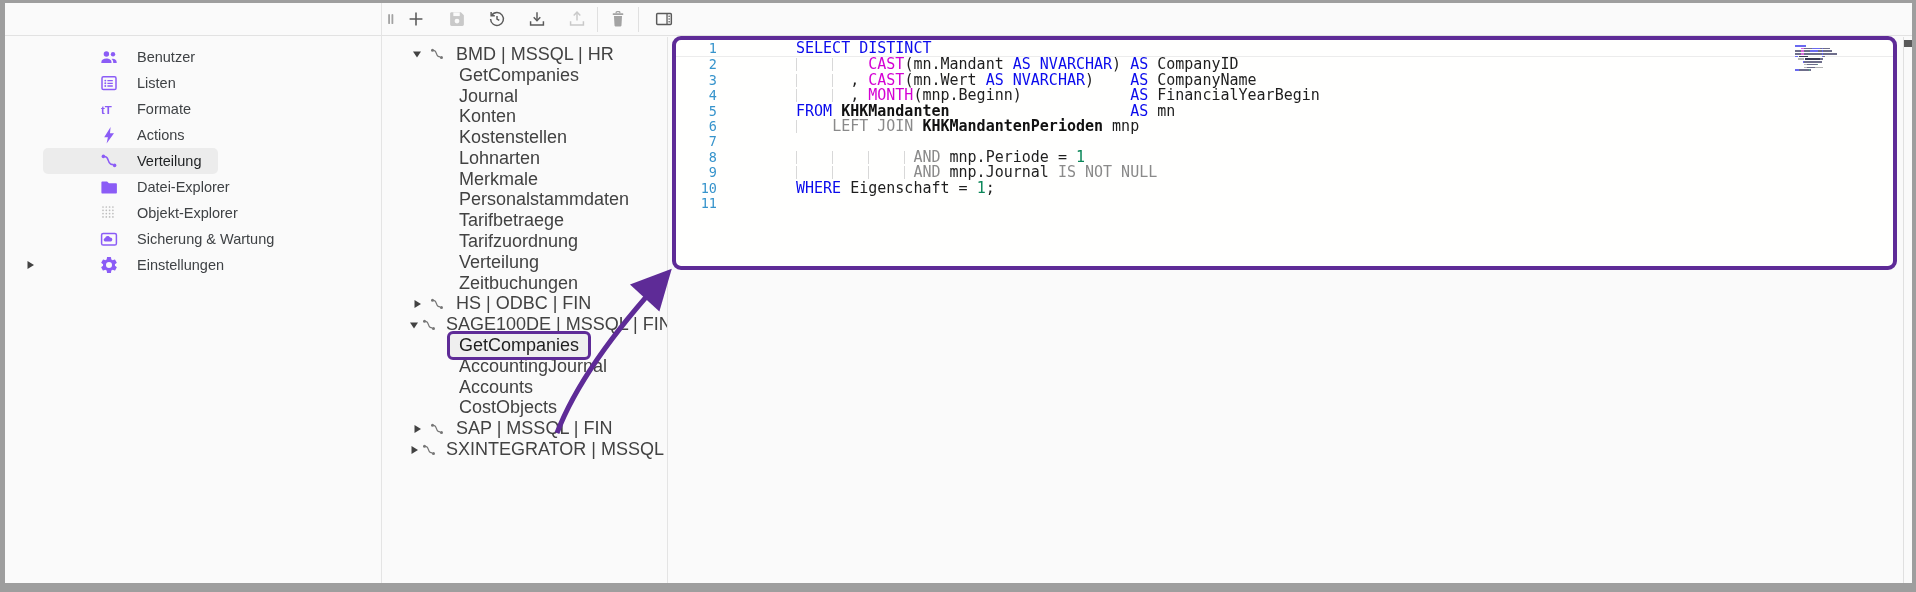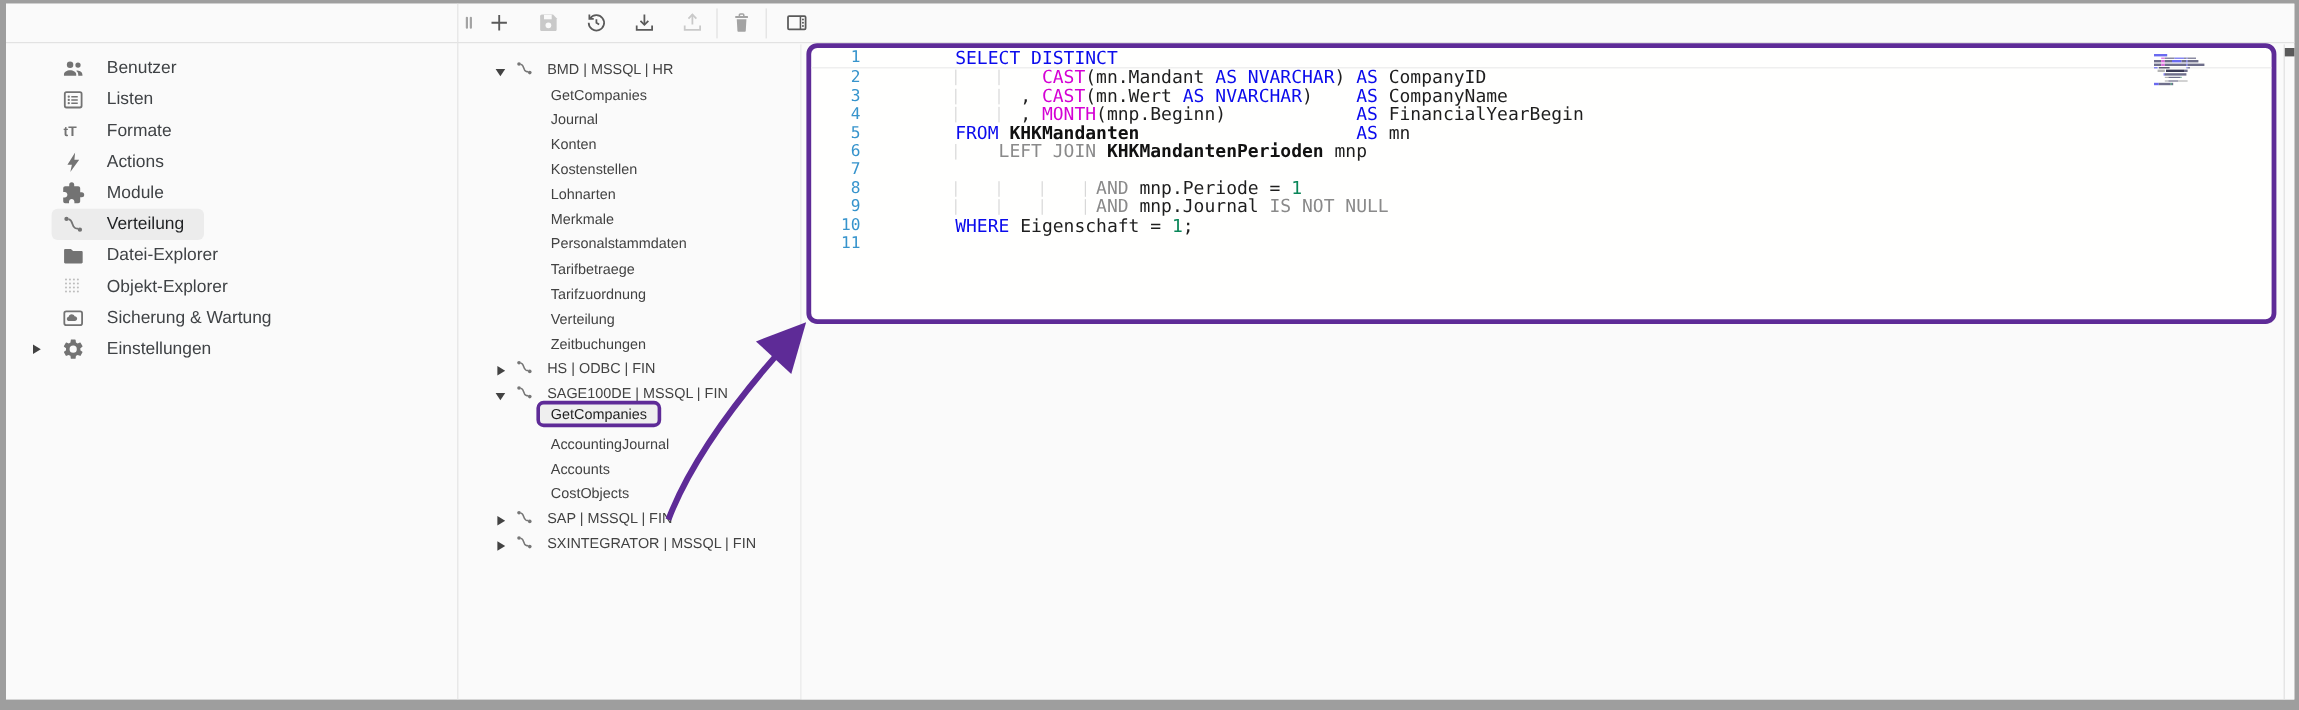--- a/index.html
+++ b/index.html
@@ -24,26 +24,26 @@
   .tb-btn.muted{color:#a3a3a3;}
   .tb-btn svg{display:block;}
   .tb-divider{position:absolute;top:4px;width:1px;height:25px;background:#e0e0e0;}
   .v-divider{position:absolute;width:1px;background:#e4e4e4;}
   
   .sidebar{position:absolute;left:0;top:41px;width:376px;}
   .sb-row{height:26px;display:flex;align-items:center;cursor:pointer;}
   .sb-expander{width:22px;display:flex;justify-content:center;align-items:center;margin-left:14px;}
   .sb-inner{display:inline-flex;align-items:center;padding:3px 16px 3px 8px;border-radius:5px;margin-left:2px;}
   .sb-row.selected .sb-inner{background:#ececec;}
-  .sb-icon{width:20px;height:20px;display:flex;align-items:center;justify-content:flex-end;color:#737373;}
+  .sb-icon{width:20px;height:20px;display:flex;align-items:center;justify-content:flex-end;color:#8b5cf6;margin-left:48px;}
   .sb-label{margin-left:18px;font-size:14.5px;color:#3f4245;white-space:nowrap;}
   .sb-row.selected .sb-label{color:#1f2123;}
   
   .tree{position:absolute;left:398px;top:41px;width:262px;}
-  .tree-row{height:20.8px;display:flex;align-items:flex-end;cursor:pointer;font-size:12px;color:#424242;white-space:nowrap;}
+  .tree-row{height:20.8px;display:flex;align-items:center;cursor:pointer;font-size:18px;color:#424242;white-space:nowrap;}
   .tree-expander{width:16px;display:flex;justify-content:center;align-items:center;margin-left:6px;}
   .tree-conn{width:20px;height:16px;display:flex;align-items:center;justify-content:center;color:#767676;margin-left:2px;margin-right:9px;}
   .tree-indent{width:56px;flex:none;}
   .tree-label{white-space:nowrap;}
   .tree-label.selected{
     background:#efefef;border:3px solid var(--accent);border-radius:6px;
     padding:1px 9px;margin-left:-12px;color:#1e1e1e;position:relative;z-index:6;
   }
   
   .editor-bg{position:absolute;left:663px;top:34px;right:0;bottom:0;background:#fafafa;}
@@ -188,31 +188,20 @@
         <span class="sb-expander"></span>
         <span class="sb-inner">
           <span class="sb-icon">
             <svg width="20" height="20" viewBox="0 0 20 20" fill="currentColor">
               <path d="M11.6 2 5.2 12.2h3.7L7.6 18.4 15 8.2h-4z"></path>
             </svg>
           </span>
           <span class="sb-label">Actions</span>
         </span>
       </div>
-      <div class="sb-row">
-        <span class="sb-expander"></span>
-        <span class="sb-inner">
-          <span class="sb-icon">
-            <svg width="20" height="20" viewBox="0 0 24 24" fill="currentColor">
-              <path d="M20.5 11H19V7c0-1.1-.9-2-2-2h-4V3.5a2.5 2.5 0 0 0-5 0V5H4c-1.1 0-2 .9-2 2v3.8h1.5c1.5 0 2.7 1.2 2.7 2.7S5 16.2 3.5 16.2H2V20c0 1.1.9 2 2 2h3.8v-1.5c0-1.5 1.2-2.7 2.7-2.7s2.7 1.2 2.7 2.7V22H17c1.1 0 2-.9 2-2v-4h1.5a2.5 2.5 0 0 0 0-5z"></path>
-            </svg>
-          </span>
-          <span class="sb-label">Module</span>
-        </span>
-      </div>
       <div class="sb-row selected">
         <span class="sb-expander"></span>
         <span class="sb-inner">
           <span class="sb-icon">
             <svg width="20" height="20" viewBox="0 0 20 20">
               <circle cx="4.4" cy="5.4" r="1.8" fill="currentColor"></circle>
               <circle cx="15.6" cy="14.4" r="1.8" fill="currentColor"></circle>
               <path d="M6 5.6c4.2.6 2.2 5.6 5.6 7.4 1 .5 1.8.6 2.6.5" fill="none" stroke="currentColor" stroke-width="1.5"></path>
             </svg>
           </span>

